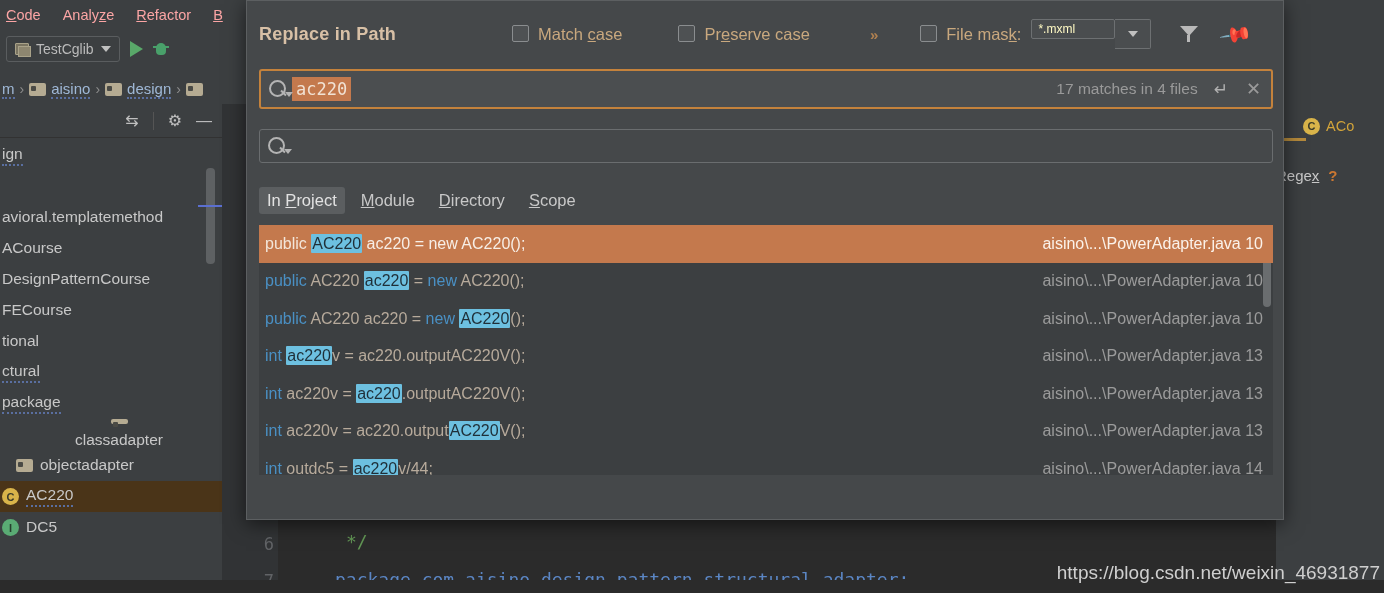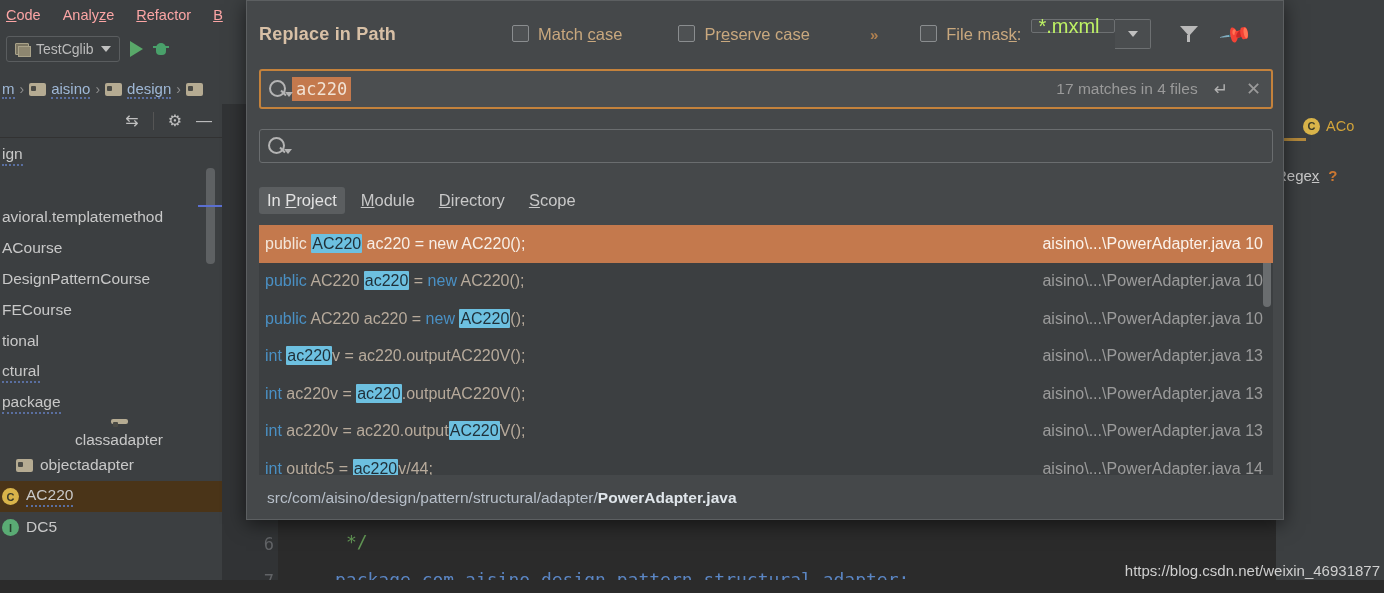--- a/index.html
+++ b/index.html
@@ -123,22 +123,22 @@
     position:relative;
   }
   .dlg-title { color:#d8c0a6; font-size:18px; font-weight:bold; letter-spacing:.2px; }
   .chk-group { display:flex; align-items:flex-start; gap:9px; color:#c9a87e; font-size:16.5px; white-space:nowrap; }
   .chkbox {
     width:17px; height:17px; border:1px solid #8a8d8f; background:#4e5153; border-radius:2px; flex:0 0 auto;
   }
   .chk-group u { text-decoration: underline; }
   .chev2 { color:#b08050; font-size:15px; font-weight:bold; }
   .mask-input {
-    width:84px; height:14px; background:#4a4d4f; border:1px solid #6d7072;
-    color:#bef264; font-size:20px; display:flex; align-items:center; padding-left:6px; border-radius:2px;
+    width:84px; height:20px; background:#4a4d4f; border:1px solid #6d7072;
+    color:#fef9c3; font-size:12px; display:flex; align-items:center; padding-left:6px; border-radius:2px;
   }
   .mask-drop {
     width:36px; height:30px; background:#4a4d4f; border:1px solid #6d7072; border-left:none;
     display:flex; align-items:center; justify-content:center; border-radius:0 2px 2px 0;
   }
   .icn-filter { width:20px; height:20px; position:relative; }
   .icn-filter::before{content:"";position:absolute;left:1px;top:2px;width:0;height:0;border-left:9px solid transparent;border-right:9px solid transparent;border-top:10px solid #b9b9b9;}
   .icn-filter::after{content:"";position:absolute;left:8px;top:11px;width:3px;height:7px;background:#b9b9b9;}
   .icn-pin { color:#c2c2c2; font-size:21px; line-height:1; transform:rotate(35deg); }
 
@@ -196,21 +196,21 @@
   .res-scrollbar { position:absolute; right:2px; top:2px; width:8px; height:80px; background:#6a6d6f; border-radius:4px; }
 
   .path-bar {
     position:absolute; left:12px; top:480px; width:1014px; height:34px;
     display:flex; align-items:center; padding-left:8px;
     color:#b7bfc9; font-size:15.5px; background:#45484a;
   }
   .path-bar b { color:#dfe5ea; }
 
   .watermark {
-    position:absolute; right:4px; top:562px; color:#cfcfcf; font-size:15px;
+    position:absolute; right:4px; top:562px; color:#cfcfcf; font-size:19px;
     font-family:"Liberation Sans", sans-serif;
   }
   .bottom-dark { position:absolute; left:0; top:580px; width:1384px; height:13px; background:#2b2b2b; }
 </style>
 </head>
 <body>
 
 <div id="root">
 
   <div class="editor-bg"></div>
@@ -406,21 +406,17 @@
         <div class="res-row">
           <span class="code"><span class="kw">int </span><span class="plain">ac220v = ac220.output</span><span class="hl">AC220</span><span class="plain">V();</span></span>
           <span class="res-file">aisino\...\PowerAdapter.java 13</span>
         </div>
         <div class="res-row">
           <span class="code"><span class="kw">int </span><span class="plain">outdc5 = </span><span class="hl">ac220</span><span class="plain">v/44;</span></span>
           <span class="res-file">aisino\...\PowerAdapter.java 14</span>
         </div>
       </div>
 
-    <div class="path-bar">
-      <span>src/com/aisino/design/pattern/structural/adapter/</span>
-        <b>PowerAdapter.java</b>
-    </div>
   </div>
 
   <div class="bottom-dark"></div>
   <div class="watermark">https://blog.csdn.net/weixin_46931877</div>
 </div>
 
 </body></html>

